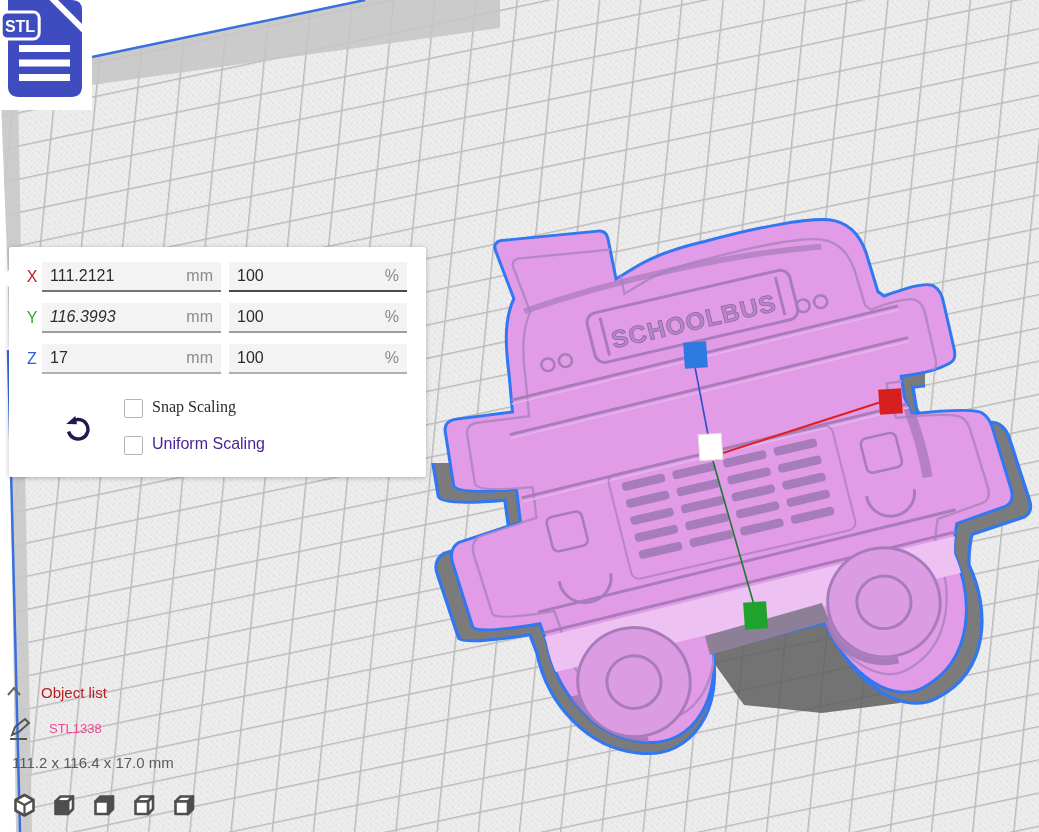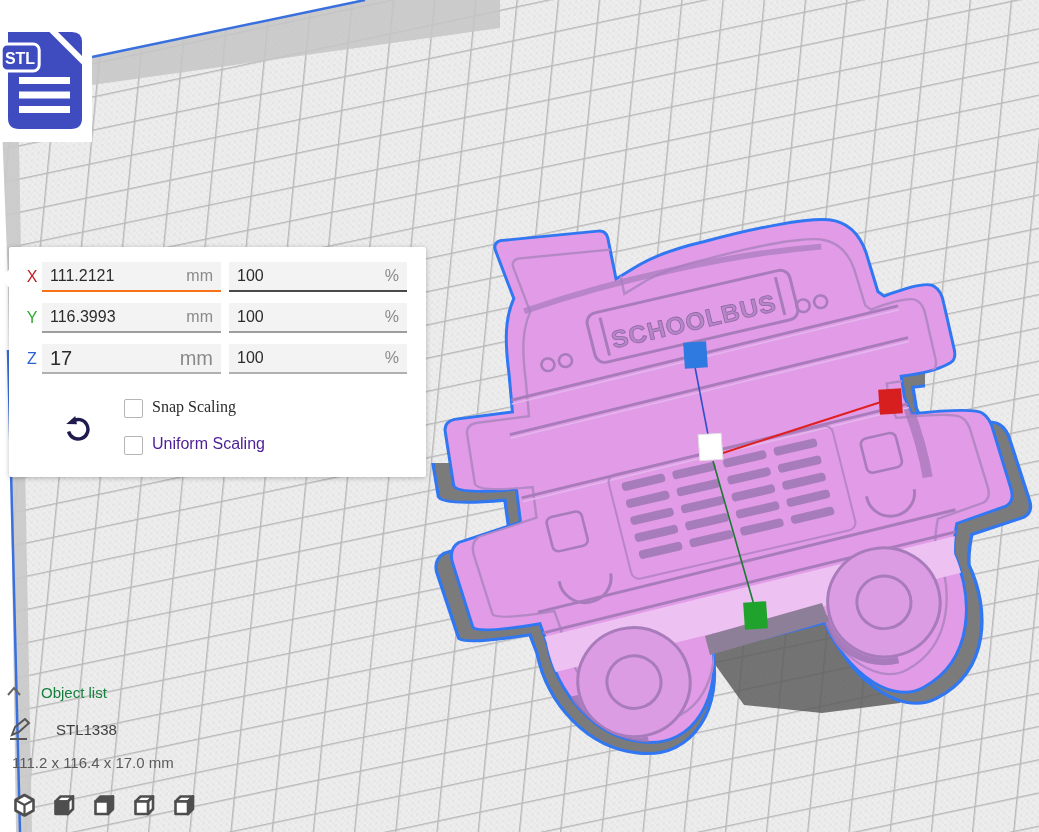--- a/index.html
+++ b/index.html
@@ -161,78 +161,78 @@
       <path d="M 711,456 L 752,600" stroke="#1a7a30" stroke-width="1.6" fill="none"></path>
       <path d="M 721,448 L 879,397" stroke="#e02020" stroke-width="2" fill="none"></path>
       <rect x="682" y="337" width="23" height="26" fill="#2e7ae0" transform="rotate(-4 693 350)"></rect>
       <rect x="877" y="384" width="23" height="25" fill="#d81f1f" transform="rotate(-4 888 396)"></rect>
       <rect x="742" y="597" width="23" height="27" fill="#1fa32c" transform="rotate(-4 753 610)"></rect>
       <rect x="697" y="429" width="23" height="26" fill="#ffffff" stroke="#e0e0e0" stroke-width="1" transform="rotate(-4 708 442)"></rect>
     </g>
   </g>
 </svg>
 
-<div class="abs" style="left:0;top:0;width:92px;height:110px;background:#fff;margin-top:32px;">
+<div class="abs" style="left:0;top:0;width:92px;height:110px;background:#fff;">
 <svg width="92" height="110" viewBox="0 0 92 110">
 
   <path d="M8,0 L53,0 L82,29 L82,86 Q82,97 71,97 L19,97 Q8,97 8,86 Z" fill="#3f4cc0"></path>
   <path d="M51,-2 L84,31" stroke="#ffffff" stroke-width="5" fill="none"></path>
 
   <path d="M58,0 L82,24 L82,10 Q82,0 72,0 Z" fill="#3f4cc0"></path>
 
   <rect x="1.2" y="12" width="38" height="27" rx="6" fill="#3f4cc0" stroke="#ffffff" stroke-width="3"></rect>
   <text x="20" y="32" font-size="16" font-weight="bold" fill="#ffffff" text-anchor="middle" font-family="Liberation Sans,sans-serif">STL</text>
 
   <rect x="19" y="45" width="51" height="7" fill="#ffffff"></rect>
   <rect x="19" y="59.5" width="51" height="7" fill="#ffffff"></rect>
   <rect x="19" y="74" width="51" height="7" fill="#ffffff"></rect>
 </svg>
 </div>
 
 <div class="abs" style="left:9px;top:247px;width:417px;height:230px;background:#fff;border-radius:2px;box-shadow:0 1px 5px rgba(0,0,0,0.25);">
   <div class="abs" style="left:-6px;top:25px;width:13px;height:13px;background:#fff;transform:rotate(45deg);"></div>
 
   <div class="abs" style="left:14px;top:15px;width:18px;height:30px;line-height:30px;text-align:center;color:#bf1d25;font-size:16px;">X</div>
-  <div class="abs" style="left:33px;top:15px;width:179px;height:28px;background:#f3f3f3;border-bottom:2px solid #f97316;font-size:16px;line-height:28px;color:#2b2b2b;">
+  <div class="abs" style="left:33px;top:15px;width:179px;height:28px;background:#f3f3f3;border-bottom:2px solid #737373;font-size:16px;line-height:28px;color:#2b2b2b;">
     <span style="padding-left:8px;">111.2121</span><span style="float:right;padding-right:8px;color:#8a8a8a;">mm</span></div>
   <div class="abs" style="left:220px;top:15px;width:178px;height:28px;background:#f3f3f3;border-bottom:2px solid #4a4a4a;font-size:16px;line-height:28px;color:#2b2b2b;">
     <span style="padding-left:8px;">100</span><span style="float:right;padding-right:8px;color:#8a8a8a;">%</span></div>
 
   <div class="abs" style="left:14px;top:56px;width:18px;height:30px;line-height:30px;text-align:center;color:#2faa2f;font-size:16px;">Y</div>
   <div class="abs" style="left:33px;top:56px;width:179px;height:28px;background:#f3f3f3;border-bottom:2px solid #9e9e9e;font-size:16px;line-height:28px;color:#2b2b2b;">
-    <span style="padding-left:8px;">116.3993</span><span style="float:right;padding-right:8px;color:#8a8a8a;">mm</span></div>
+    <span style="padding-left:8px;font-style:italic;">116.3993</span><span style="float:right;padding-right:8px;color:#8a8a8a;">mm</span></div>
   <div class="abs" style="left:220px;top:56px;width:178px;height:28px;background:#f3f3f3;border-bottom:2px solid #9e9e9e;font-size:16px;line-height:28px;color:#2b2b2b;">
     <span style="padding-left:8px;">100</span><span style="float:right;padding-right:8px;color:#8a8a8a;">%</span></div>
 
   <div class="abs" style="left:14px;top:97px;width:18px;height:30px;line-height:30px;text-align:center;color:#2d5fd6;font-size:16px;">Z</div>
-  <div class="abs" style="left:33px;top:97px;width:179px;height:28px;background:#f3f3f3;border-bottom:2px solid #b0b0b0;font-size:20px;line-height:28px;color:#2b2b2b;">
+  <div class="abs" style="left:33px;top:97px;width:179px;height:28px;background:#f3f3f3;border-bottom:2px solid #b0b0b0;font-size:16px;line-height:28px;color:#2b2b2b;">
     <span style="padding-left:8px;">17</span><span style="float:right;padding-right:8px;color:#8a8a8a;">mm</span></div>
   <div class="abs" style="left:220px;top:97px;width:178px;height:28px;background:#f3f3f3;border-bottom:2px solid #b0b0b0;font-size:16px;line-height:28px;color:#2b2b2b;">
     <span style="padding-left:8px;">100</span><span style="float:right;padding-right:8px;color:#8a8a8a;">%</span></div>
 
   <svg class="abs" style="left:54px;top:165px;" width="29" height="29" viewBox="0 0 32 32">
     <path d="M 10.2,10.4 A 10.8 10.8 0 1 1 6.2,21.5" fill="none" stroke="#1f1b4e" stroke-width="3.8"></path>
     <path d="M 3.6,13.2 L 13.6,4.4 L 15.4,13.4 Z" fill="#1f1b4e"></path>
   </svg>
 
   <div class="abs" style="left:115px;top:152px;width:17px;height:17px;background:#fff;border:1.5px solid #b5b5b5;border-radius:2px;"></div>
   <div class="abs" style="left:143px;top:151px;font-size:16px;color:#2b2b2b;font-family:Liberation Serif, serif;">Snap Scaling</div>
   <div class="abs" style="left:115px;top:189px;width:17px;height:17px;background:#fff;border:1.5px solid #b5b5b5;border-radius:2px;"></div>
   <div class="abs" style="left:143px;top:188px;font-size:16px;color:#4c1d95;">Uniform Scaling</div>
 </div>
 
 <svg class="abs" style="left:6px;top:685px;" width="20" height="14" viewBox="0 0 20 14">
   <path d="M2,10 L8,3 L14,10" fill="none" stroke="#666" stroke-width="2"></path>
 </svg>
-<div class="abs" style="left:41px;top:684px;font-size:15px;color:#15803d;">Object list</div>
+<div class="abs" style="left:41px;top:684px;font-size:15px;color:#b91c1c;">Object list</div>
 <svg class="abs" style="left:9px;top:718px;" width="24" height="24" viewBox="0 0 24 24">
   <path d="M3,17 L6,9 L16,1 L20,5 L10,14 Z" fill="none" stroke="#555" stroke-width="2"></path>
   <path d="M1,21 L18,21" stroke="#555" stroke-width="2"></path>
 </svg>
-<div class="abs" style="left:56px;top:721px;font-size:15px;color:#404040;">STL1338</div>
+<div class="abs" style="left:49px;top:721px;font-size:13px;color:#ec4899;">STL1338</div>
 <div class="abs" style="left:12px;top:754px;font-size:15px;color:#5a5a5a;">111.2 x 116.4 x 17.0 mm</div>
 
 <div class="abs" style="left:12px;top:792px;">
 <svg width="200" height="28" viewBox="0 0 200 26">
   <g transform="translate(0,0)">
         <path d="M12.5,2 L21.5,7 L21.5,17.5 L12.5,22.5 L3.5,17.5 L3.5,7 Z" fill="#ffffff" stroke="#4e4e4e" stroke-width="2.6" stroke-linejoin="round"></path>
       <path d="M3.5,7 L12.5,12 L21.5,7 M12.5,12 L12.5,22.5" fill="none" stroke="#4e4e4e" stroke-width="2.2"></path>
       </g>
   <g transform="translate(40,0)">
         <path d="M3.5,8.5 L8.5,3.5 L21,3.5 L16,8.5 Z" fill="#ffffff" stroke="#4e4e4e" stroke-width="2.6" stroke-linejoin="round"></path>

